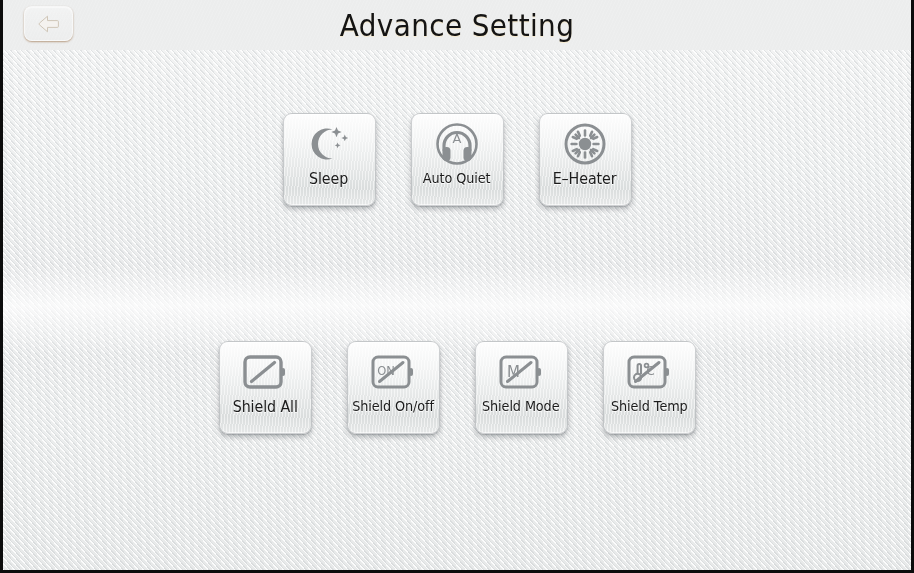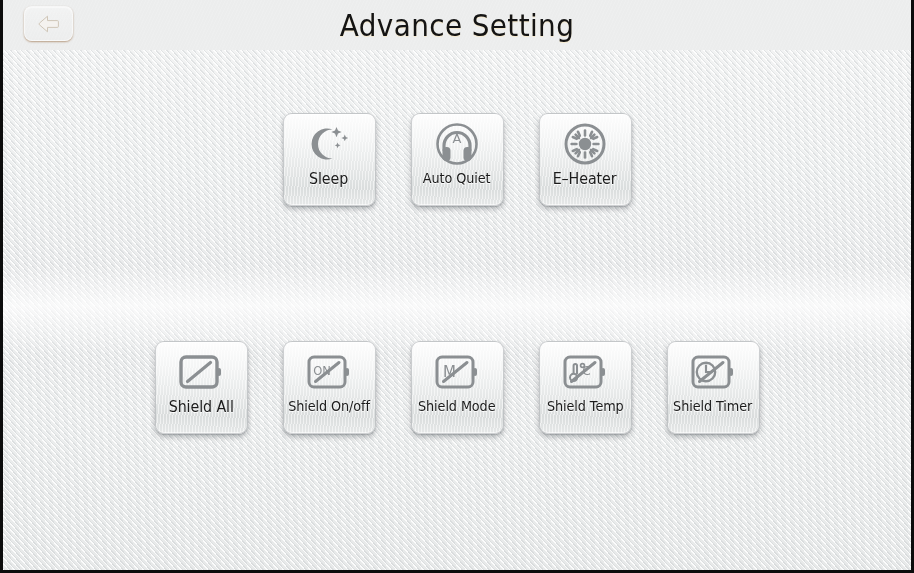--- a/index.html
+++ b/index.html
@@ -246,28 +246,16 @@
       <rect x="39" y="15" width="4" height="8" rx="2" fill="#8b8f92"></rect>
       <path d="M9.5 28.5 L33 9.5" fill="none" stroke="#8b8f92" stroke-width="3" stroke-linecap="round"></path>
       <circle cx="11.6" cy="24.4" r="3.6" fill="none" stroke="#8b8f92" stroke-width="2"></circle>
       <path d="M11.6 21.2 V12.6 a1.7 1.7 0 0 1 3.4 0 V21.2" fill="none" stroke="#8b8f92" stroke-width="2"></path>
       <circle cx="20.5" cy="12.5" r="1.9" fill="none" stroke="#8b8f92" stroke-width="1.7"></circle>
       <text x="24.5" y="22" text-anchor="middle" font-family="DejaVu Sans, sans-serif" font-size="12" fill="#8b8f92">C</text>
     </svg>
           </div>
           <div class="lbl sm">Shield Temp</div>
         </div>
-        <div class="tile">
-          <div class="ico">
-            <svg width="46" height="38" viewBox="0 0 46 38">
-      <rect x="3" y="4" width="36" height="30" rx="5" fill="none" stroke="#8b8f92" stroke-width="3"></rect>
-      <rect x="39" y="15" width="4" height="8" rx="2" fill="#8b8f92"></rect>
-      <path d="M9.5 28.5 L33 9.5" fill="none" stroke="#8b8f92" stroke-width="3" stroke-linecap="round"></path>
-      <circle cx="16" cy="19" r="9.2" fill="none" stroke="#8b8f92" stroke-width="2.4"></circle>
-      <path d="M16 12.6 V19 H21.4" fill="none" stroke="#8b8f92" stroke-width="2.2" stroke-linecap="round"></path>
-    </svg>
-          </div>
-          <div class="lbl sm">Shield Timer</div>
-        </div>
       </div>
   </div>
 
 </div>
 
 </body></html>

